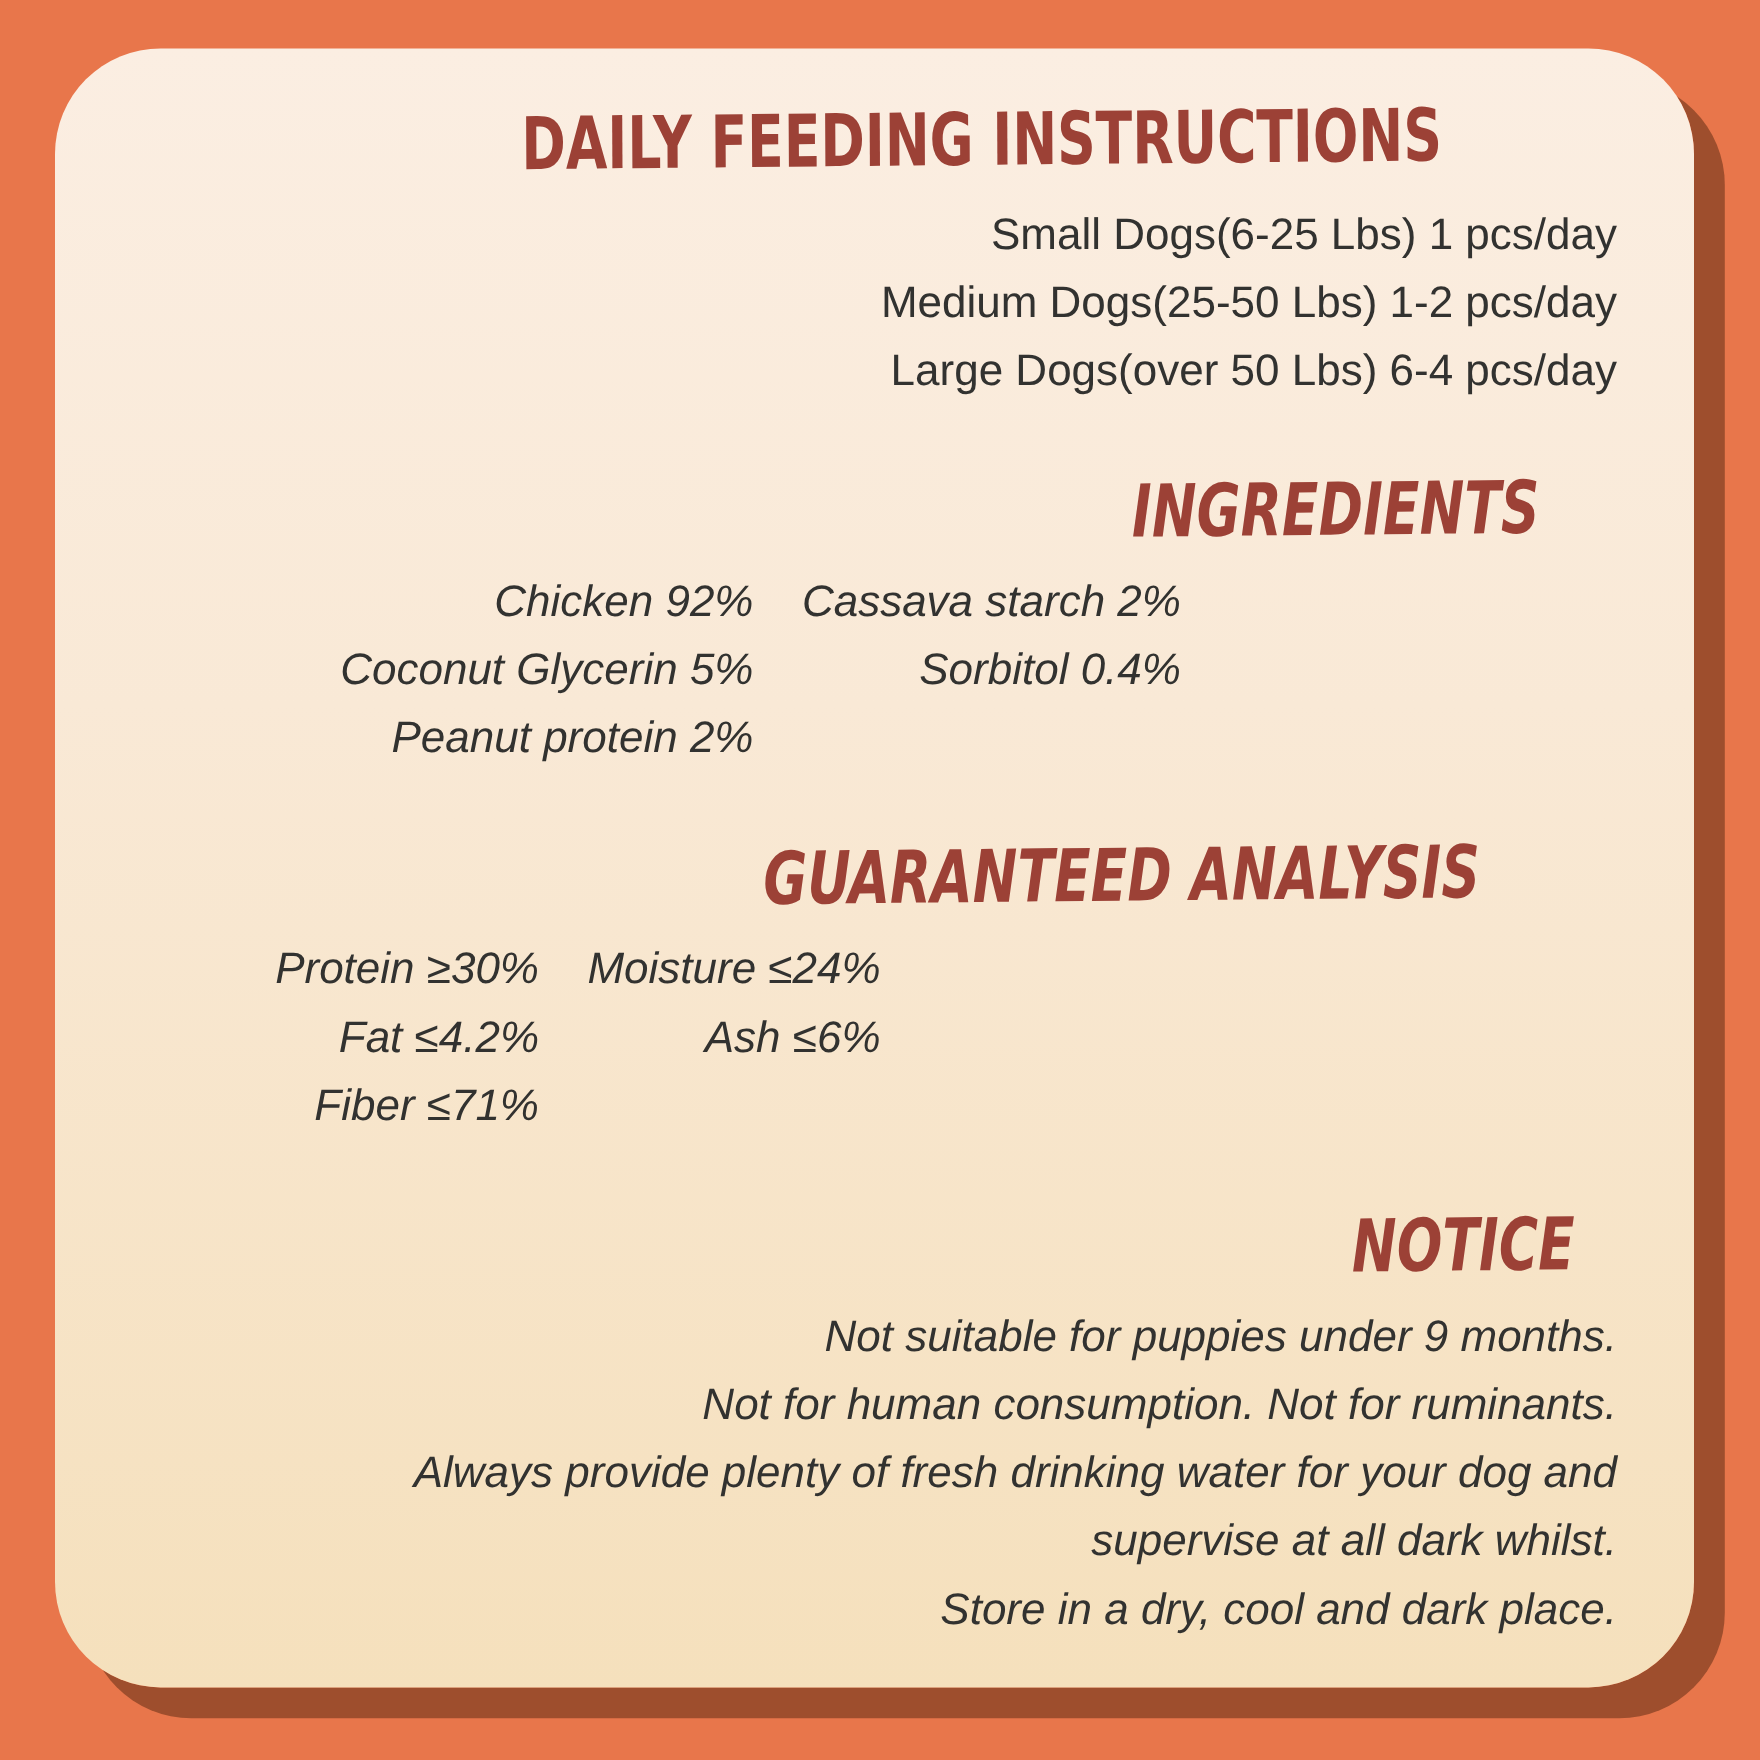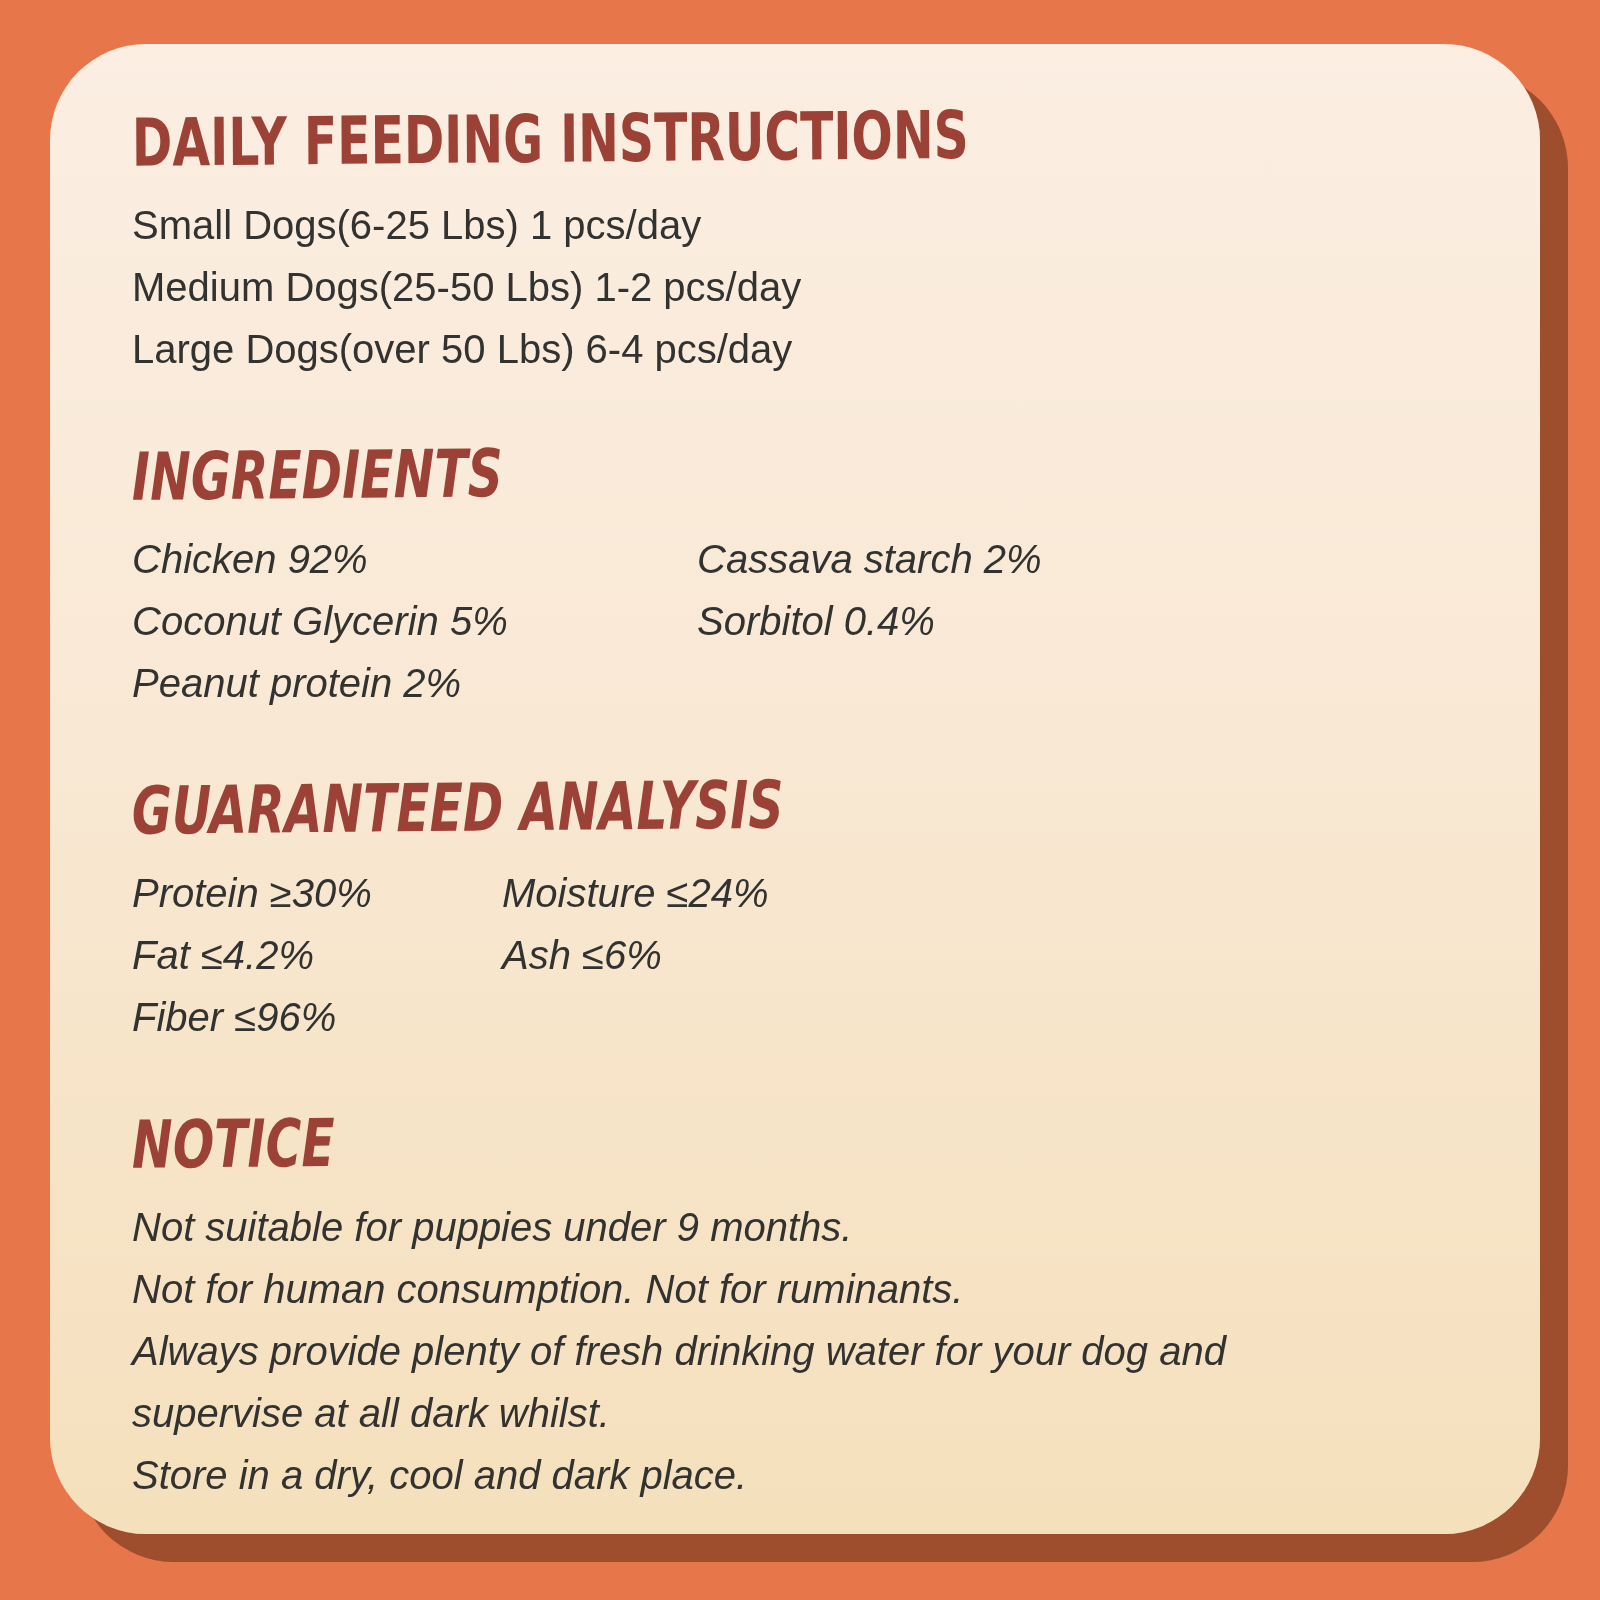--- a/index.html
+++ b/index.html
@@ -19,21 +19,21 @@
     left: 50px;
     top: 44px;
     width: 1490px;
     height: 1490px;
     border-radius: 96px;
     background: linear-gradient(180deg, #FBEEE2 0%, #F9E9D6 40%, #F5E0BC 100%);
     box-shadow: 28px 28px 0 0 #9E4E2D;
     box-sizing: border-box;
     padding: 52px 70px 30px 70px;
   }
-  .section { margin: 12px; }
+  .section { margin: 0; text-align: right; }
   .section + .section { margin-top: 62px; font-style: italic; }
   .heading {
     display: inline-block;
     font-family: "DejaVu Sans", sans-serif;
     font-weight: bold;
     font-size: 58px;
     line-height: 70px;
     color: #9C4136;
     letter-spacing: 0px;
     transform: scale(0.84, 1.14) rotate(-0.4deg);
@@ -44,20 +44,21 @@
   .body-text {
     font-size: 40px;
     line-height: 62px;
     color: #323230;
   }
   .lines { margin-top: 16px; }
   .line { white-space: nowrap; }
   .cols {
     display: flex;
     margin-top: 16px;
+    gap: 44px;
   }
   .col { display: block; }
   .ing-col1 { width: 565px; }
   .ga-col1 { width: 370px; }
 </style>
 </head>
 <body>
 
 <div class="card">
 
@@ -84,21 +85,21 @@
       </div>
     </div>
   </div>
 
   <div class="section">
     <div class="heading">GUARANTEED ANALYSIS</div>
     <div class="cols body-text">
       <div class="col ga-col1">
         <div class="line">Protein ≥30%</div>
         <div class="line">Fat ≤4.2%</div>
-        <div class="line">Fiber ≤96%</div>
+        <div class="line">Fiber ≤71%</div>
       </div>
       <div class="col">
         <div class="line">Moisture ≤24%</div>
         <div class="line">Ash ≤6%</div>
       </div>
     </div>
   </div>
 
   <div class="section">
     <div class="heading">NOTICE</div>

